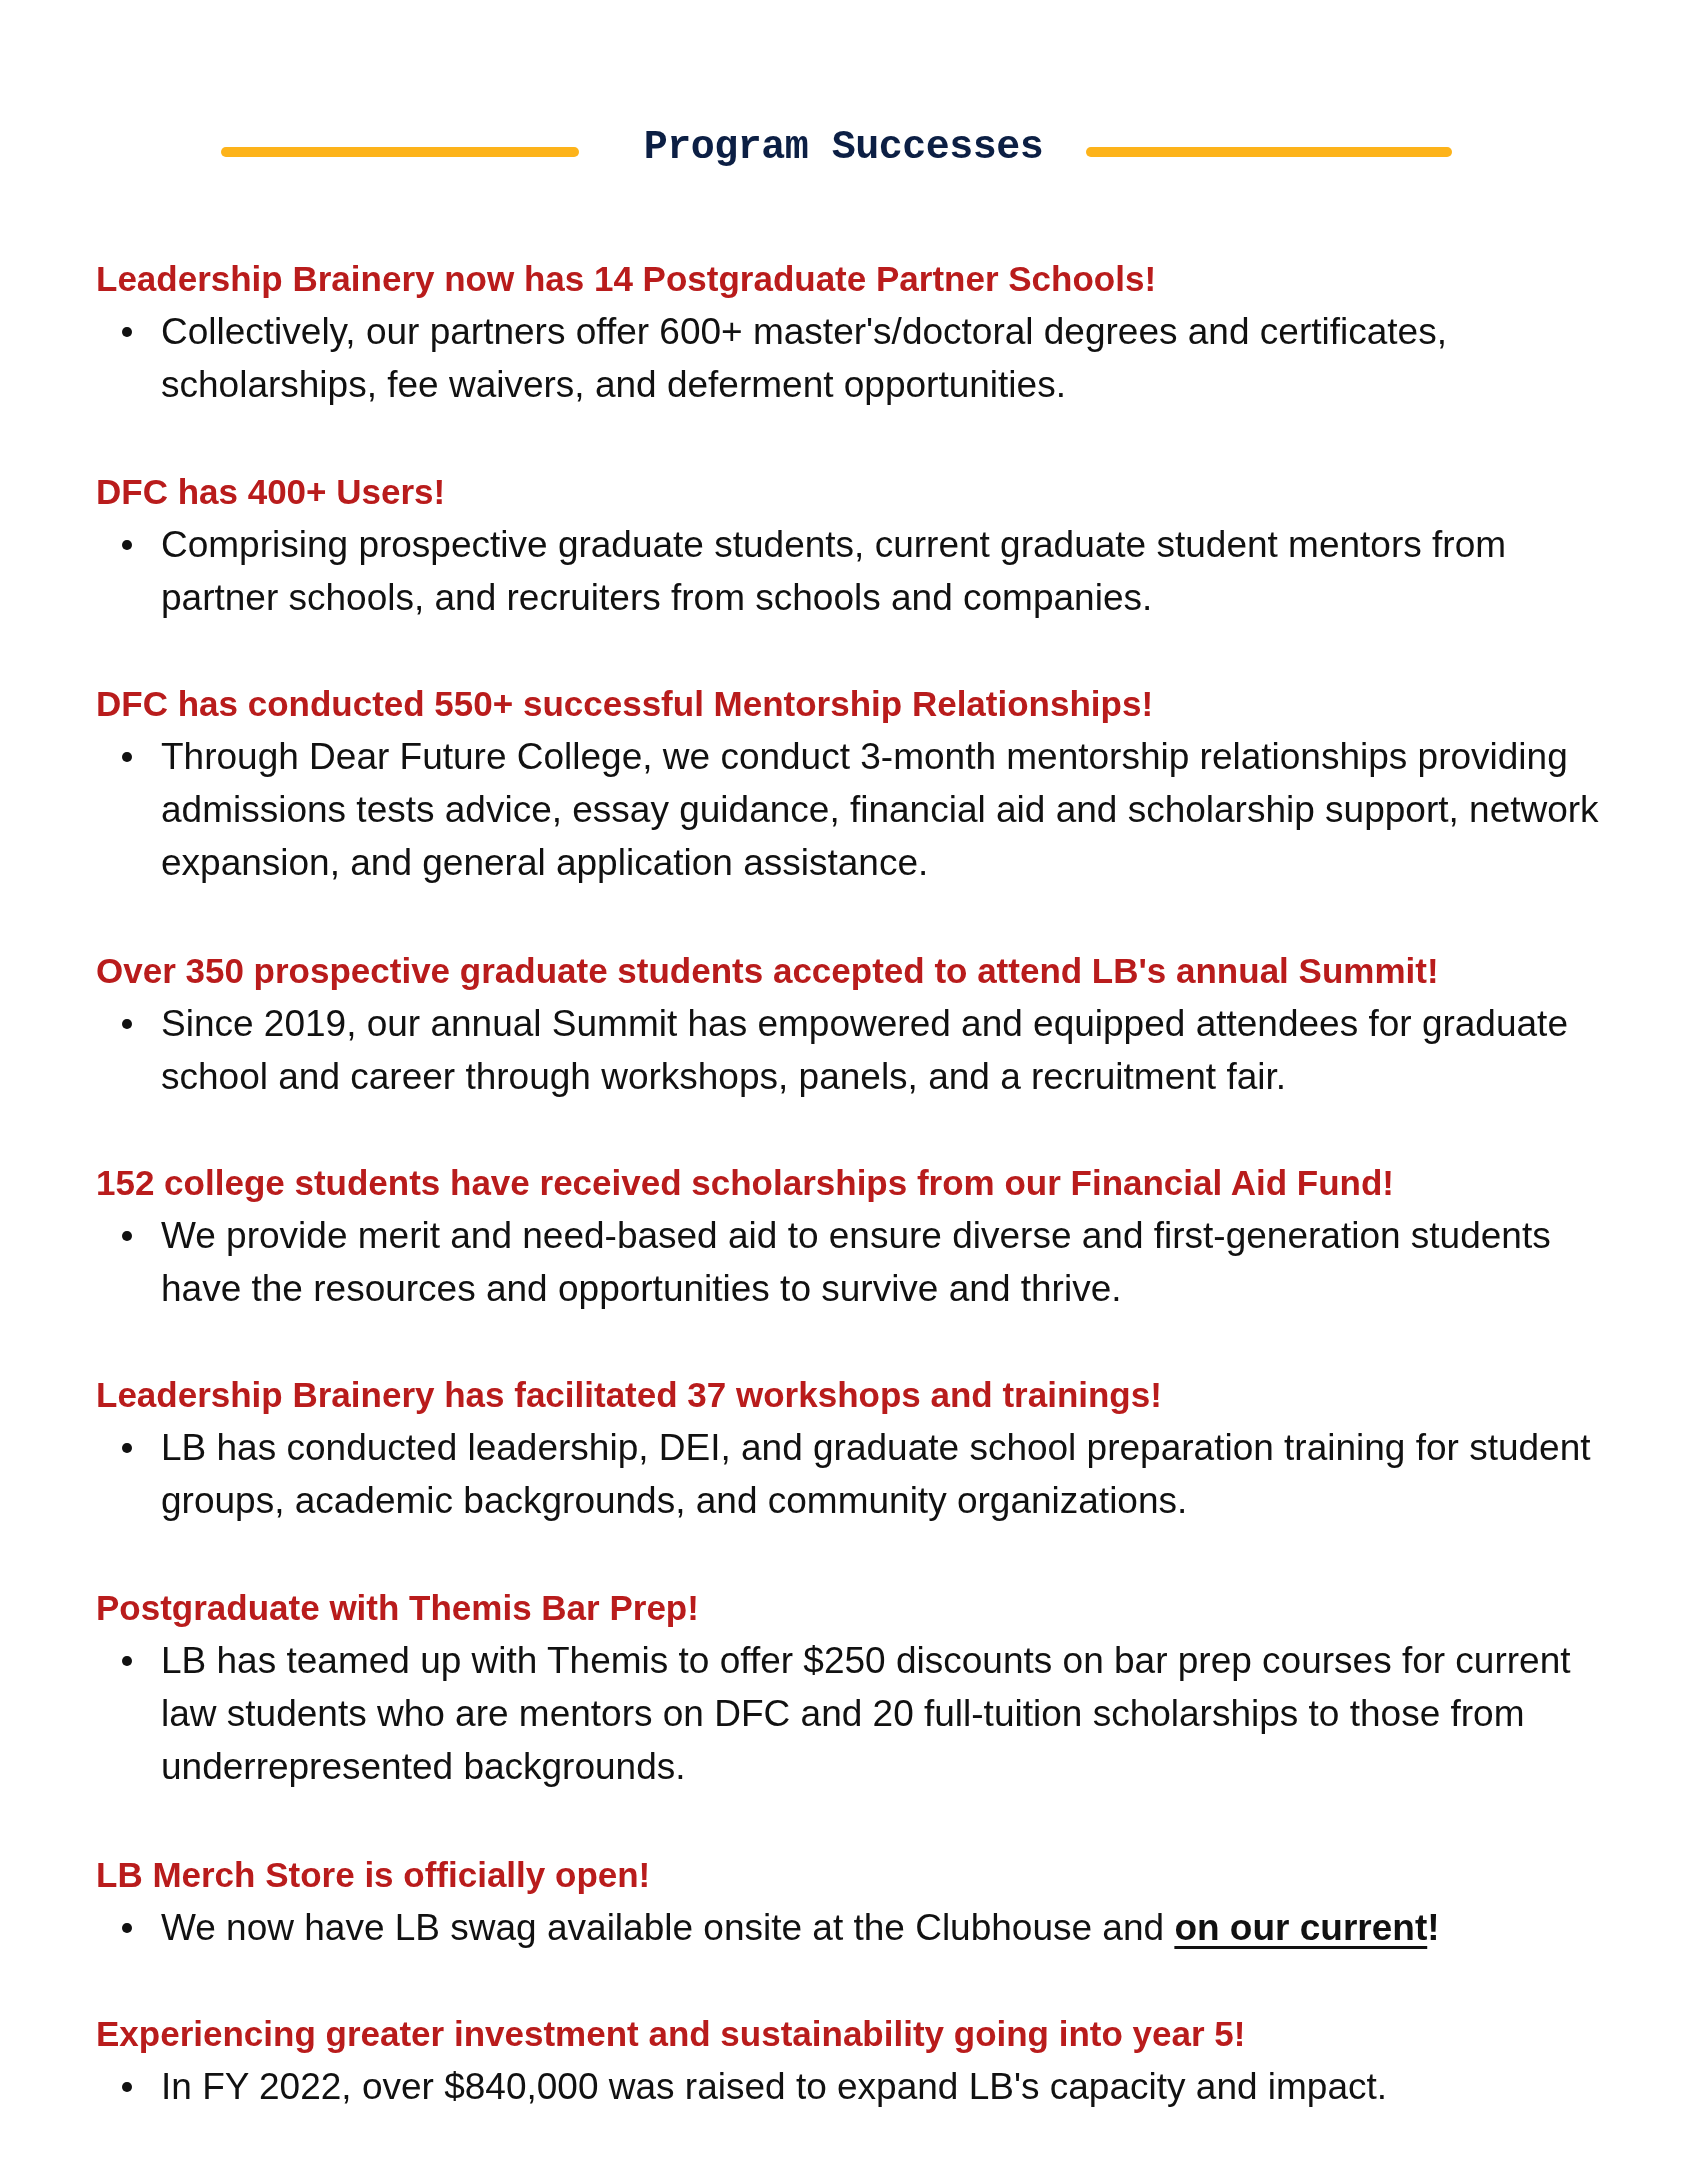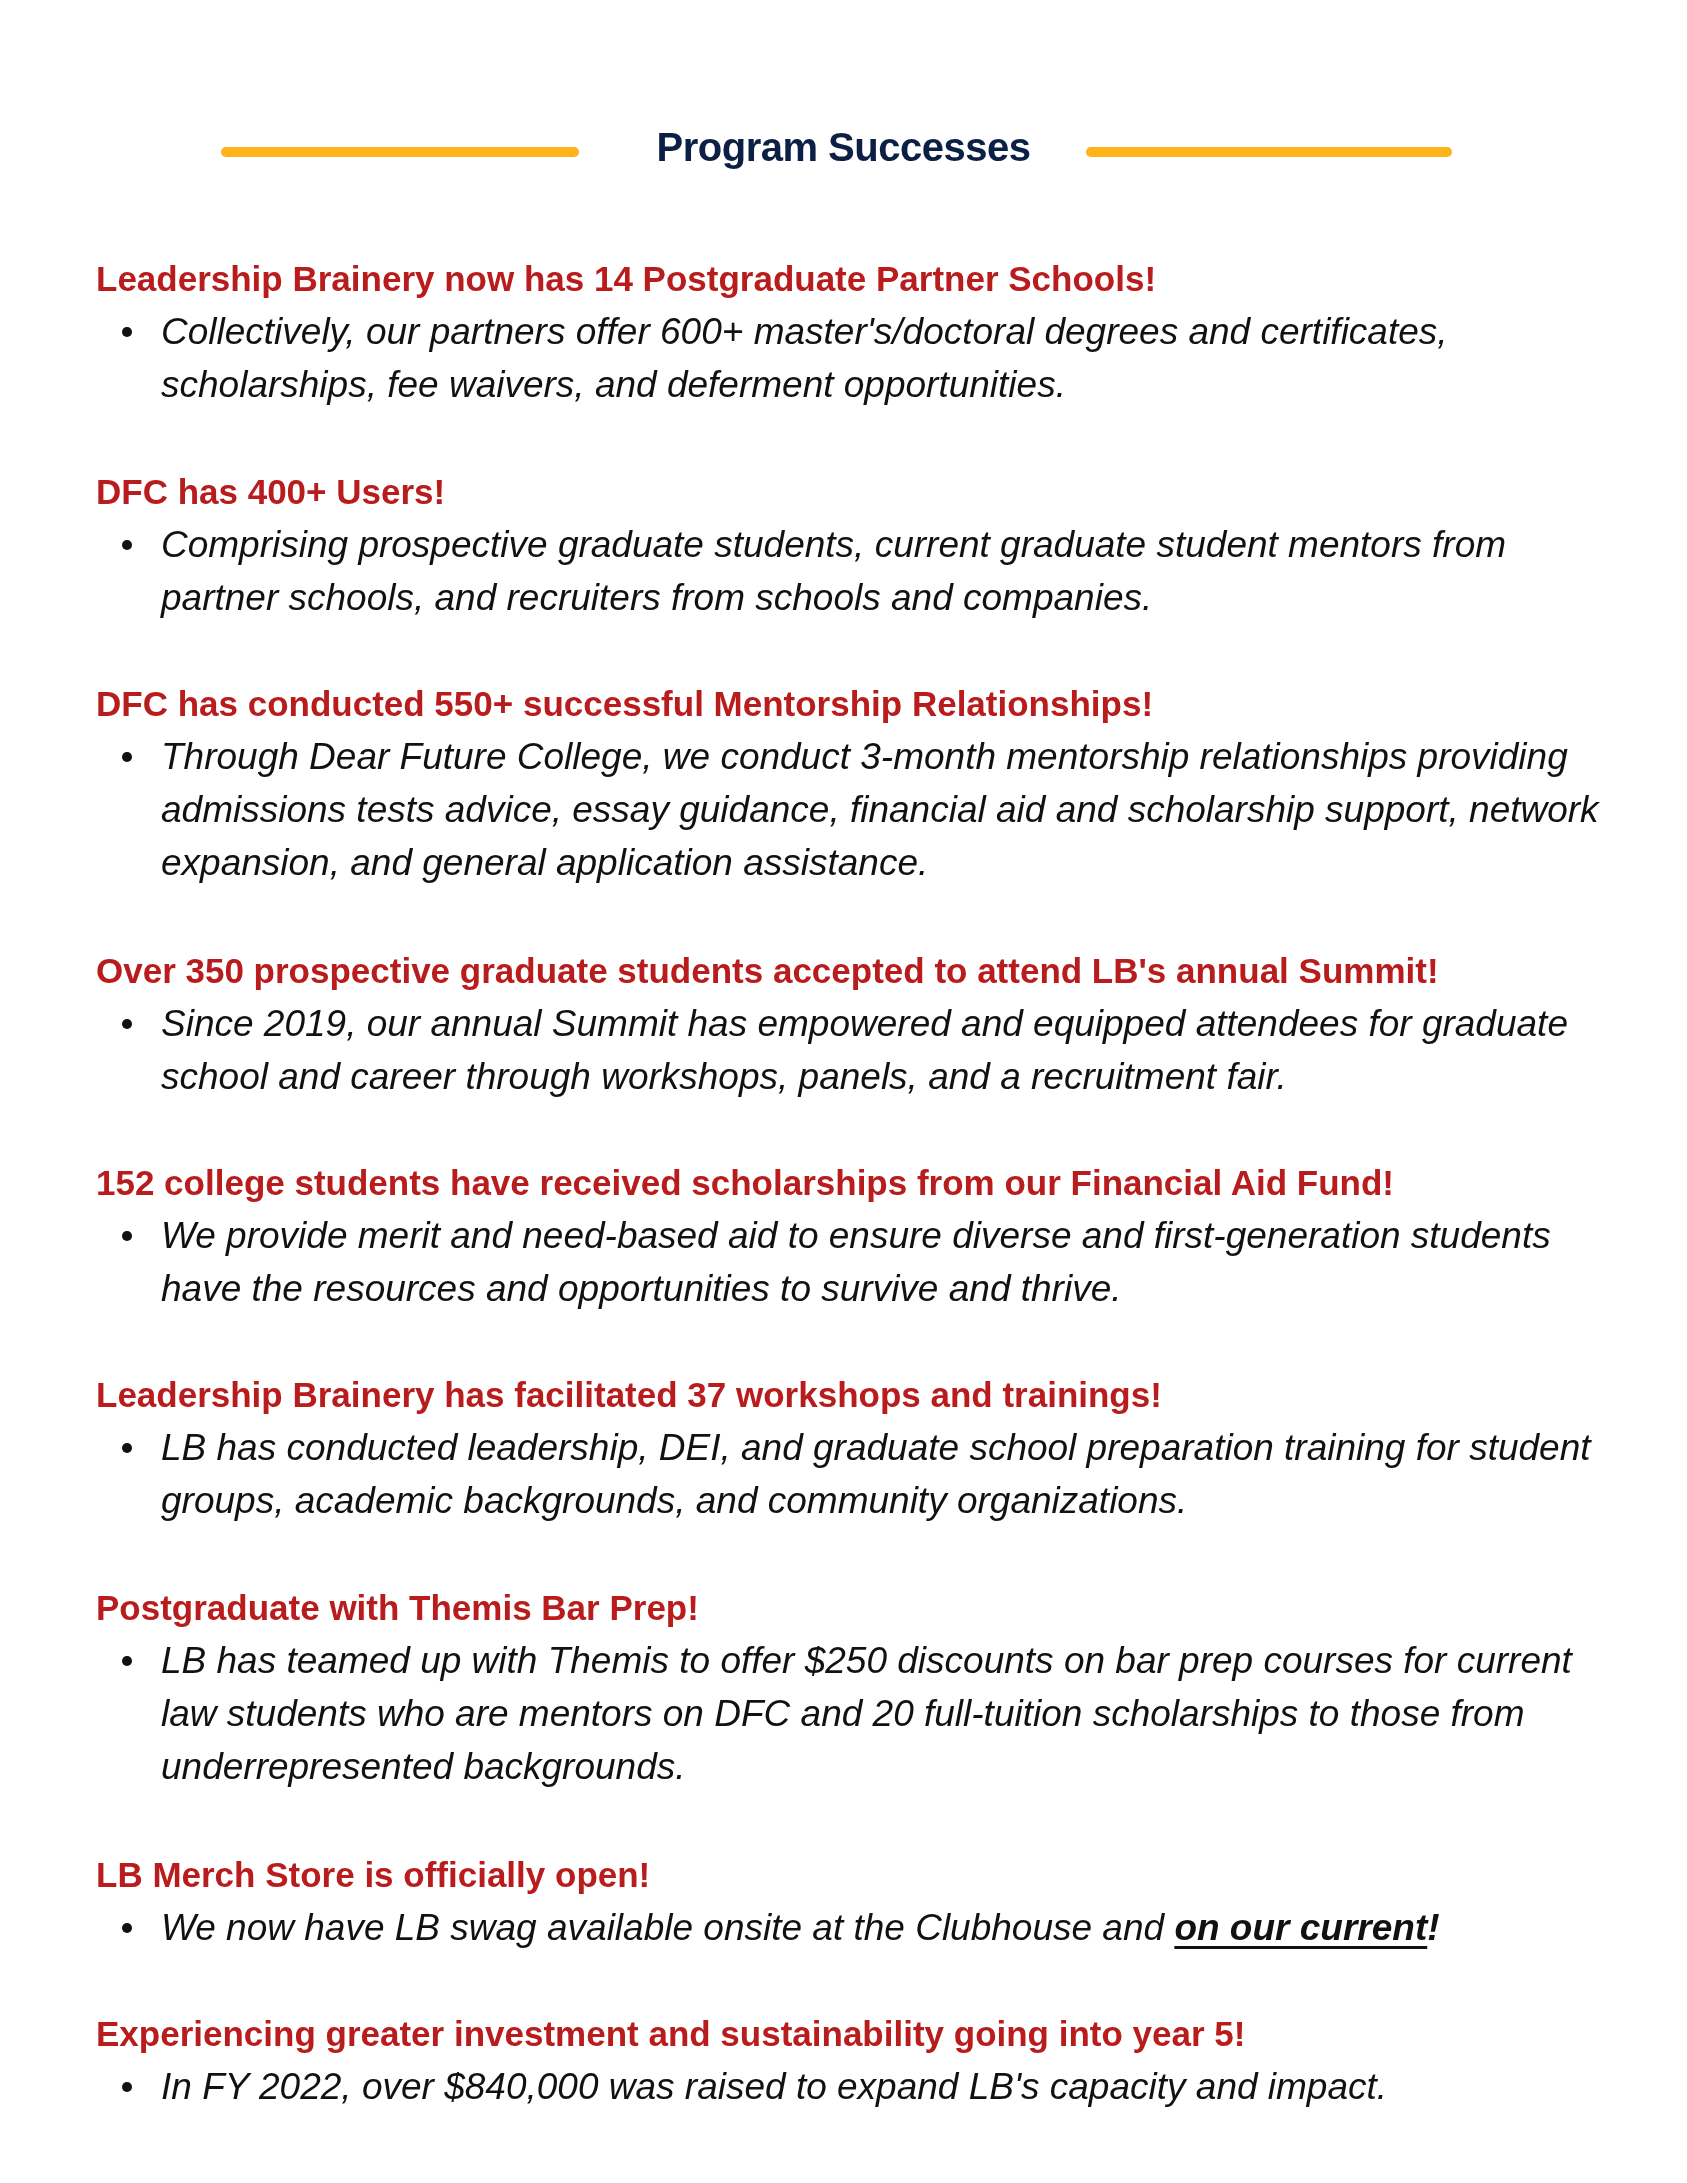--- a/index.html
+++ b/index.html
@@ -1,27 +1,27 @@
 <!DOCTYPE html>
 <html style="font-size:8.7px"><head>
 <meta charset="utf-8">
 <style>
   html, body { margin: 0; padding: 0; background: #ffffff; }
   body { width: 1687px; height: 2183px; position: relative; overflow: hidden;
          font-family: "Liberation Sans", sans-serif; color: #111111; }
-  .title-row { position: absolute; top: 119px; left: 0; width: 1687px; height: 65px; }
+  .title-row { position: absolute; top: 119px; left: 0; width: 1687px; height: 65px; font-family: Liberation Mono, monospace; }
   .rule { position: absolute; top: 28px; height: 9.8px; background: #fdb31a; border-radius: 4.9px; }
   .rule.left { left: 221px; width: 358px; }
   .rule.right { left: 1086px; width: 366px; }
   .title { position: absolute; left: 0; width: 1687px; top: 5.5px; text-align: center;
            font-size: 40px; font-weight: 700; color: #0c1f44; letter-spacing: -0.5px; }
   .section { position: absolute; left: 96px; width: 1517px; }
   .heading { font-size: 35px; font-weight: 700; color: #b91c1c; line-height: 53px; margin: 0; }
   ul.bullets { list-style: none; margin: 0; padding: 0; }
-  ul.bullets li { position: relative; padding-left: 65px; font-size: 37px; line-height: 53px; color: #111111; font-style: italic; }
+  ul.bullets li { position: relative; padding-left: 65px; font-size: 37px; line-height: 53px; color: #111111; }
   ul.bullets li .dot { position: absolute; left: 26px; top: 22.4px; width: 9.8px; height: 9.8px; border-radius: 50%; background: #111; }
   .link { font-weight: 700; text-decoration: underline; text-decoration-thickness: 3.3px; text-underline-offset: 5.5px; color: #111; cursor: pointer; }
   .bang { font-weight: 700; }
 </style>
 </head>
 <body>
 
 <div class="title-row">
   <div class="rule left"></div>
   <div class="title">Program Successes</div>

